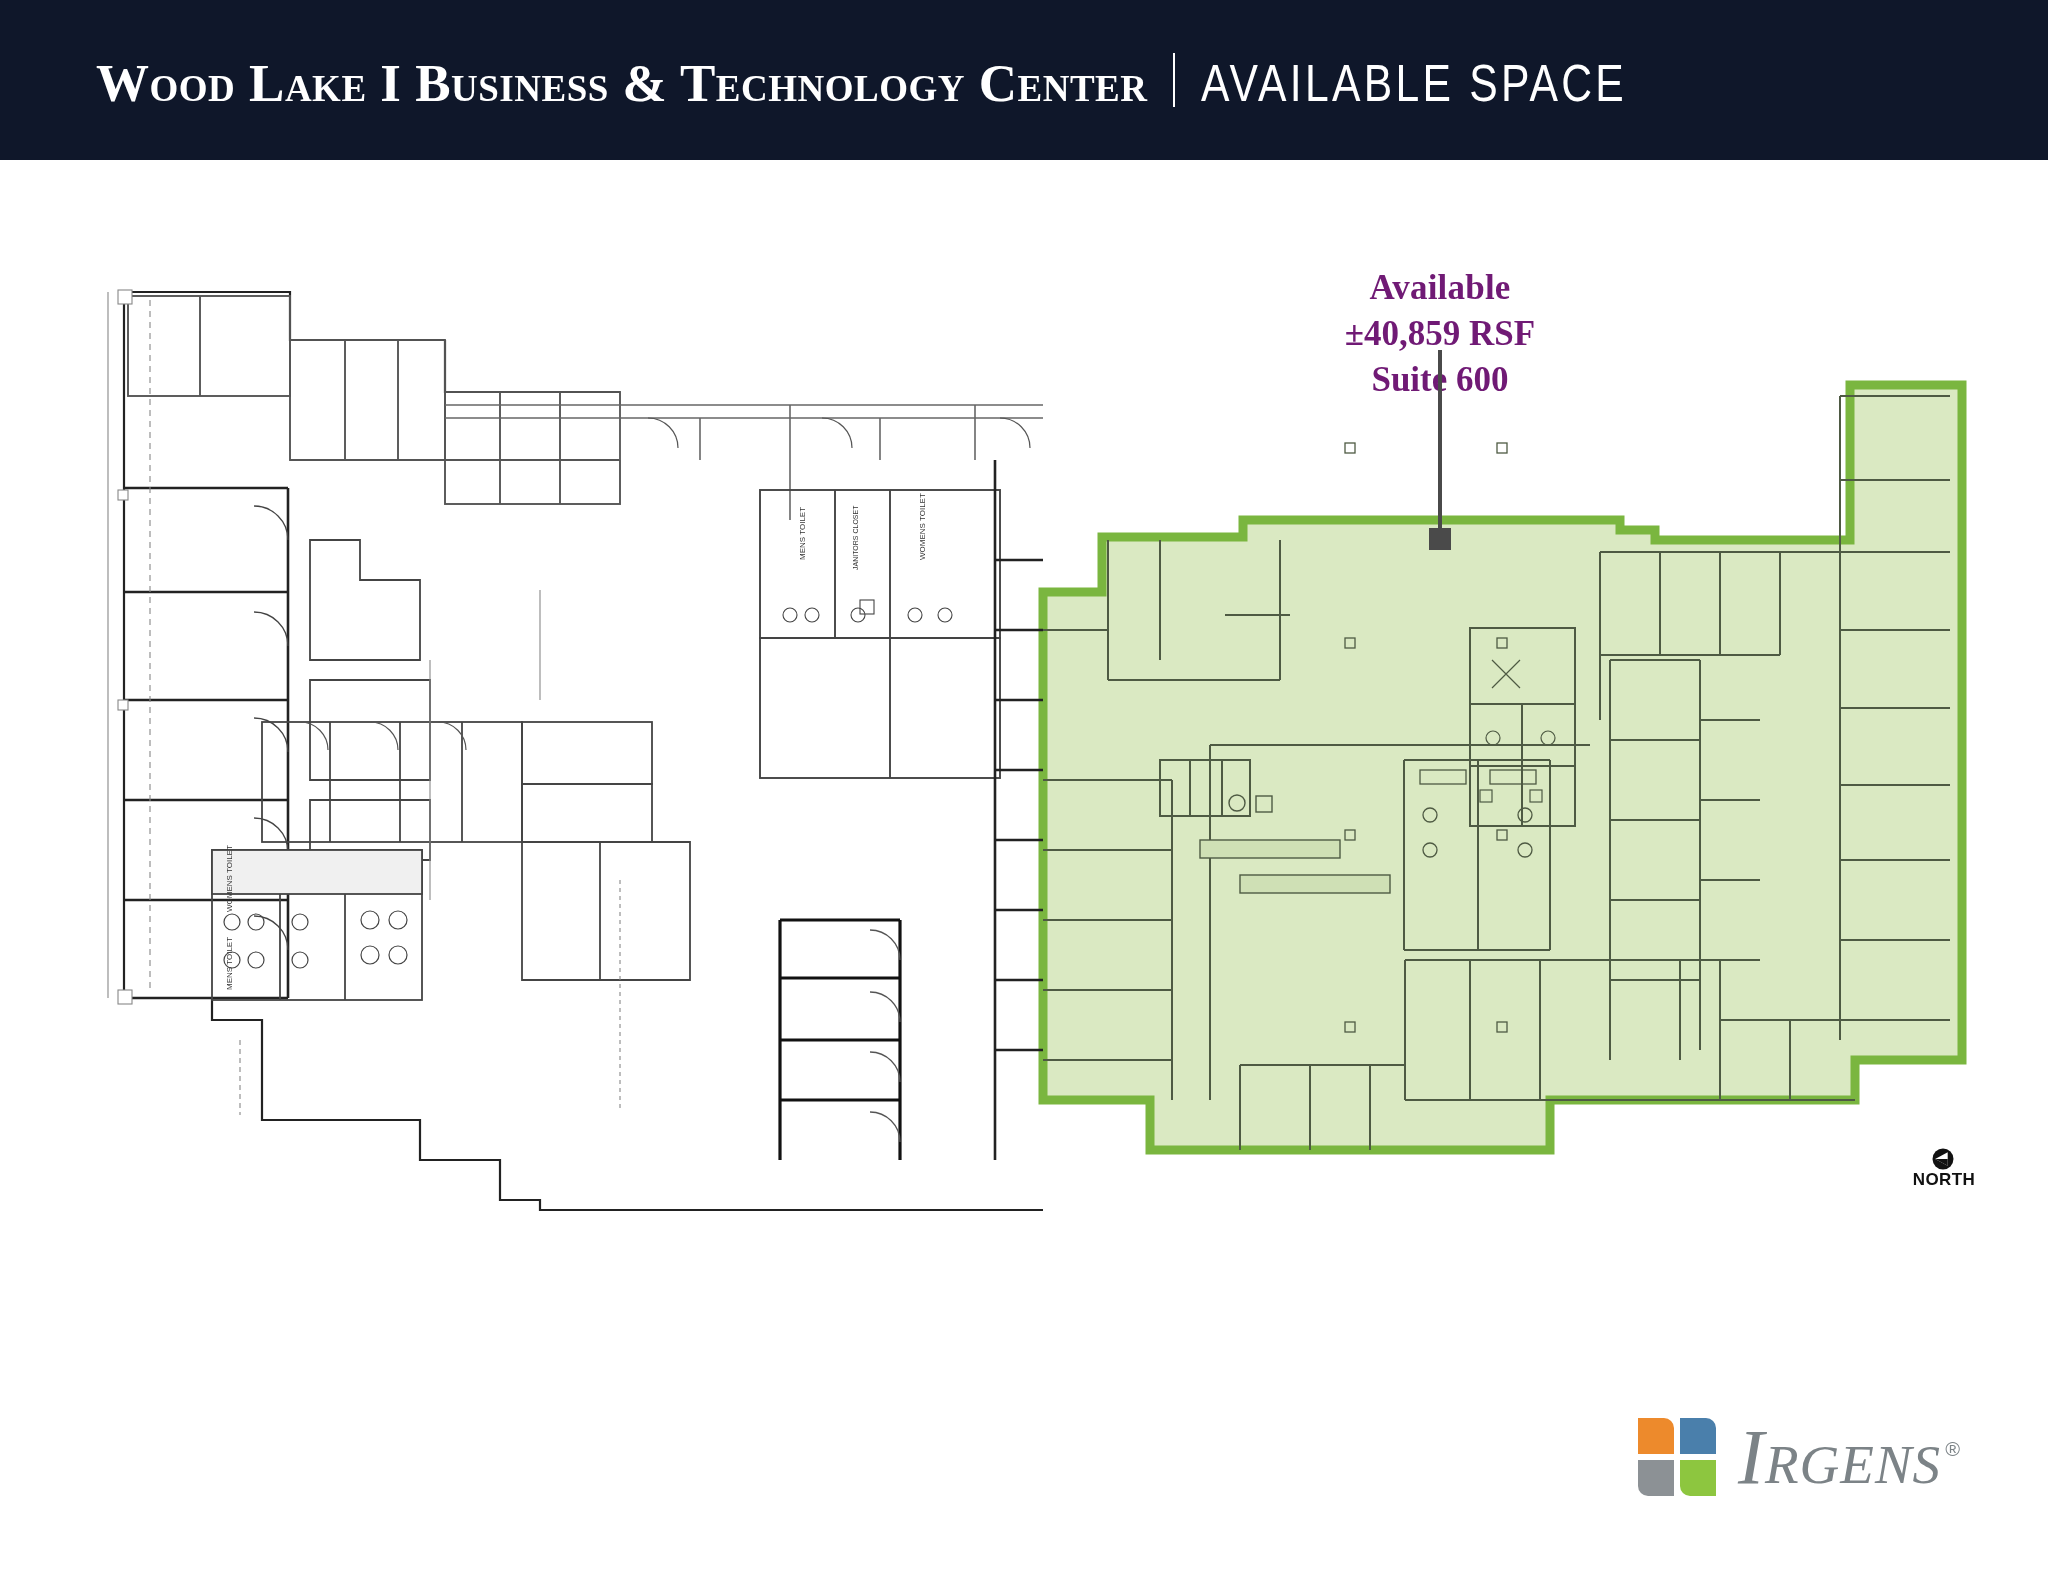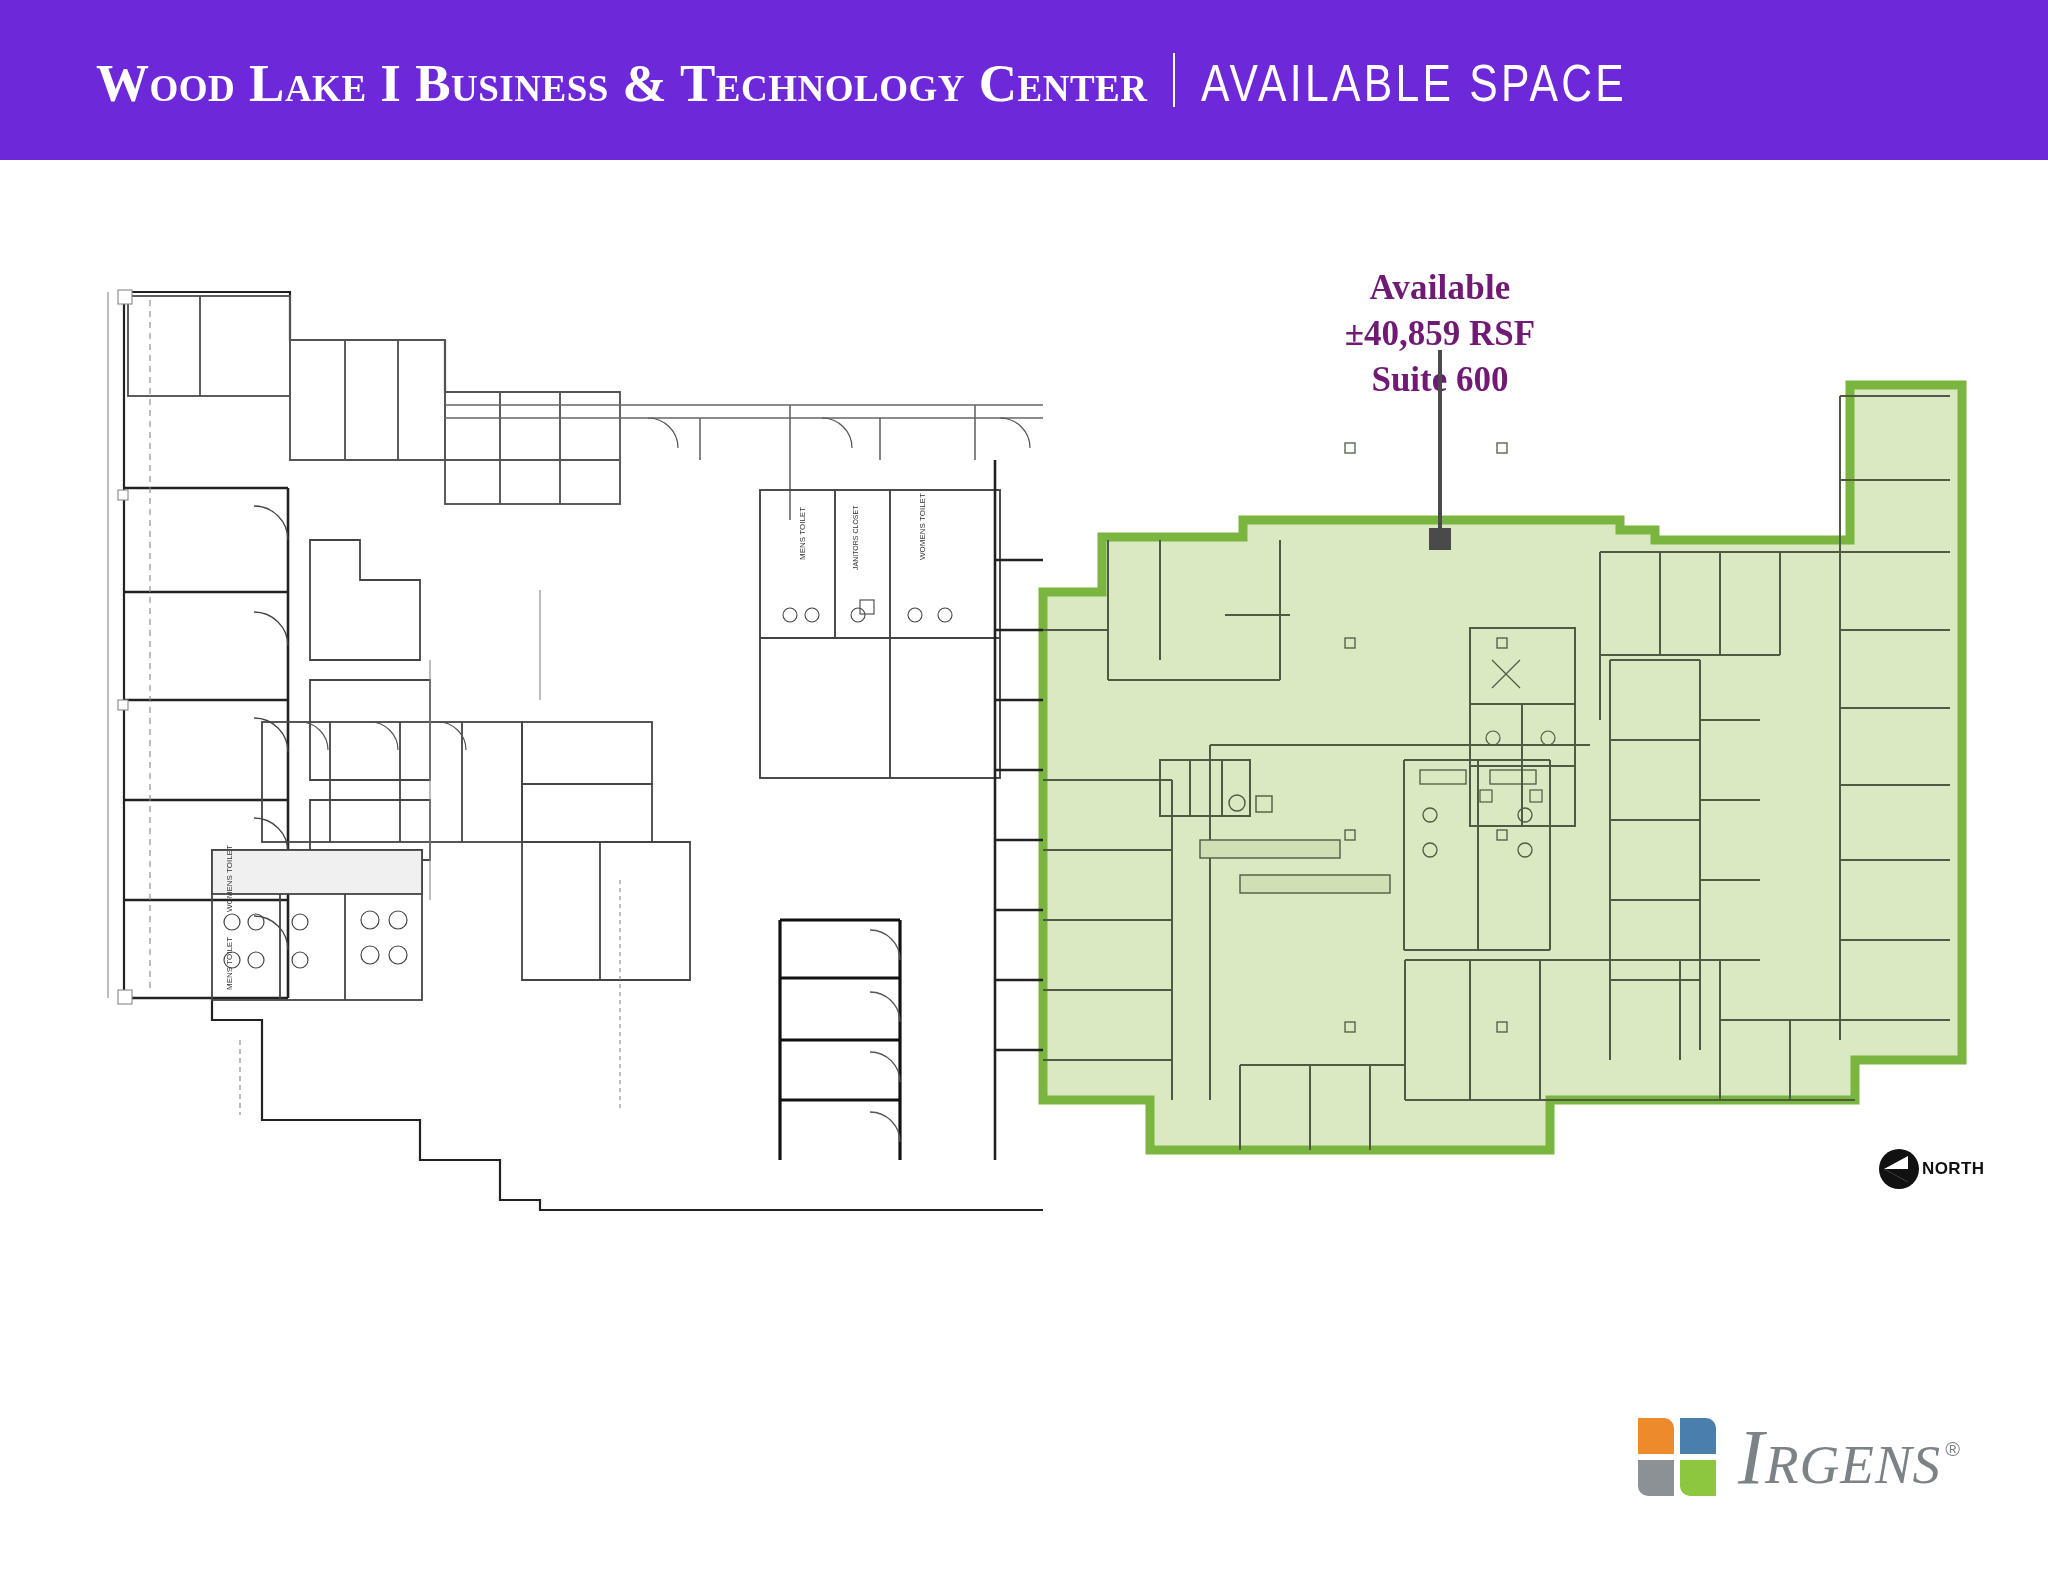--- a/index.html
+++ b/index.html
@@ -15,21 +15,21 @@
     font-family: "Liberation Serif", serif;
   }
 
   
   #header-bar {
     position: absolute;
     left: 0;
     top: 0;
     width: 2048px;
     height: 160px;
-    background: #6d28d9;
+    background: #0f172a;
     box-sizing: border-box;
     display: flex;
     align-items: center;
   }
   #header-title-group {
     display: flex;
     align-items: baseline;
     padding-left: 96px;
     white-space: nowrap;
   }
@@ -89,20 +89,21 @@
 
   
   #north-indicator {
     position: absolute;
     left: 1878px;
     top: 1148px;
     width: 130px;
     height: 42px;
     display: flex;
     align-items: center;
+    flex-direction: column;
   }
   #north-label {
     font-family: "Liberation Sans", sans-serif;
     font-size: 17px;
     font-weight: 700;
     color: #111111;
     letter-spacing: 0.4px;
     margin-left: 2px;
   }
 

